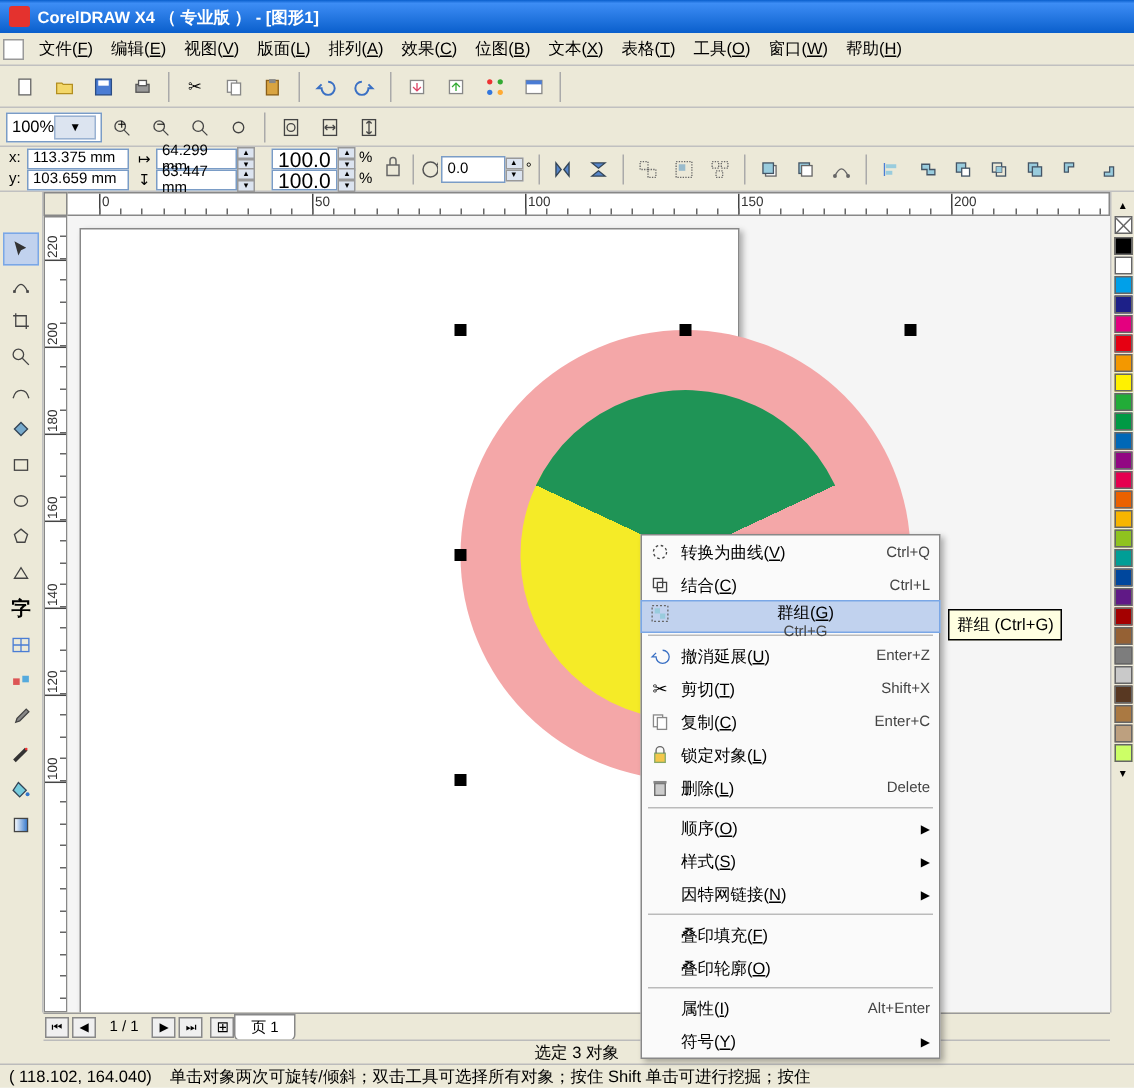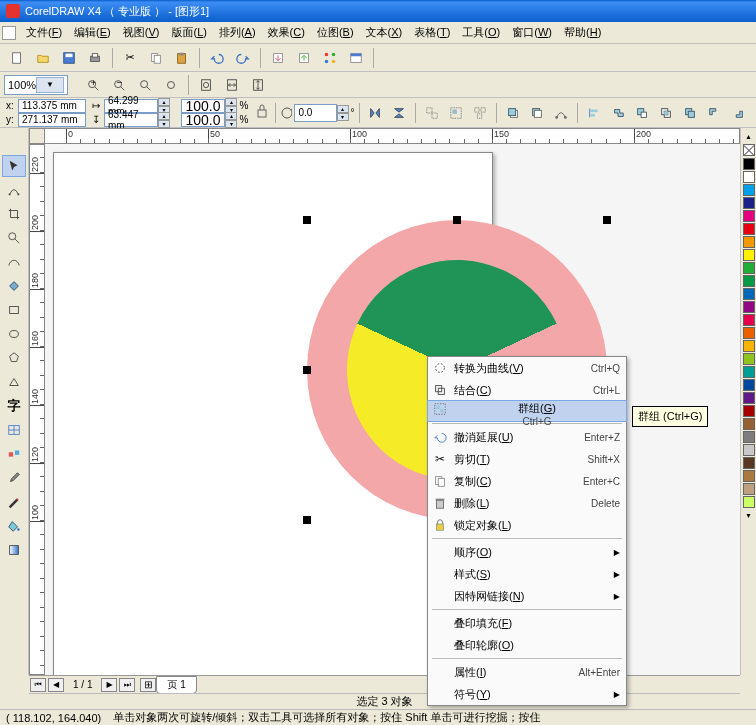--- a/index.html
+++ b/index.html
@@ -1,28 +1,28 @@
 <!DOCTYPE html>
 <html><head>
 <meta charset="utf-8">
 <style>
 * { margin: 0; padding: 0; box-sizing: border-box; font-family: "Microsoft YaHei", SimSun, Arial, sans-serif; font-size: 11px; user-select: none; }
 body { background: #ece9d8; width: 756px; height: 725px; overflow: hidden; position: relative; }
-.title-bar { background: linear-gradient(to bottom, #0a5fcc, #3d8df5 10%, #0a5fcc); color: #fff; height: 22px; display: flex; align-items: center; padding: 0 6px; font-weight: normal; }
+.title-bar { background: linear-gradient(to bottom, #0a5fcc, #3d8df5 10%, #0a5fcc); color: #fff; height: 22px; display: flex; align-items: center; padding: 0 6px; font-weight: bold; }
 .title-bar .icon { width: 14px; height: 14px; background: #e4322e; margin-right: 5px; border-radius: 2px; }
 .menu-bar { background: #ece9d8; height: 22px; display: flex; align-items: center; padding: 0 2px; border-bottom: 1px solid #c0c0c0; }
 .menu-bar .mi { padding: 2px 6px; cursor: pointer; }
 .menu-bar .mi .u { text-decoration: underline; }
 .menu-bar .icon { width: 14px; height: 14px; background: #fff; border: 1px solid #999; margin-right: 4px; }
 
 .tool-row { background: #ece9d8; height: 28px; display: flex; align-items: center; padding: 0 4px; border-bottom: 1px solid #c0c0c0; }
 .tool-row.h26 { height: 26px; }
 .tool-btn { width: 22px; height: 22px; display: flex; align-items: center; justify-content: center; margin: 0 2px; cursor: pointer; border: 1px solid transparent; border-radius: 2px; }
 .sep { width: 1px; height: 20px; background: #aaa; margin: 0 4px; }
-.zoom-combo { width: 64px; height: 20px; border: 1px solid #7a9cc6; background: #fff; display: flex; align-items: center; padding: 0 3px; margin-right: 12px; }
+.zoom-combo { width: 64px; height: 20px; border: 1px solid #7a9cc6; background: #fff; display: flex; align-items: center; padding: 0 3px; margin-right: 0; }
 .zoom-combo span { flex: 1; }
 .zoom-combo .dd { width: 12px; height: 16px; background: #dce4f0; border: 1px solid #9ab2d2; display: flex; align-items: center; justify-content: center; font-size: 8px; }
 .spinner-box { display: flex; flex-direction: column; }
 .spin { width: 12px; height: 8px; background: #dce4f0; border: 1px solid #999; font-size: 6px; text-align: center; line-height: 6px; }
 
 .prop-row { height: 30px; background: #ece9d8; display: flex; align-items: center; padding: 0 6px; border-bottom: 1px solid #c0c0c0; }
 .prop-coords { display: flex; flex-direction: column; margin-right: 6px; }
 .prop-line { display: flex; align-items: center; height: 14px; }
 .prop-line .lbl { width: 12px; font-size: 10px; }
 .prop-line .val { width: 68px; height: 14px; border: 1px solid #7a9cc6; background: #fff; font-size: 10px; padding: 0 3px; display: flex; align-items: center; }
@@ -250,21 +250,21 @@
 </div>
 
 <div class="prop-row">
   <div class="prop-coords">
     <div class="prop-line">
         <span class="lbl">x:</span>
         <div class="val">113.375 mm</div>
       </div>
     <div class="prop-line">
         <span class="lbl">y:</span>
-        <div class="val">271.137 mm</div>
+        <div class="val">103.659 mm</div>
       </div>
   </div>
   <div class="prop-coords">
     <div class="prop-line">
         <span class="lbl">↦</span>
         <div class="val val2">64.299 mm</div>
         <div class="spinner-box">
           <div class="spin">▴</div>
           <div class="spin">▾</div>
         </div>
@@ -726,35 +726,35 @@
             <rect x="3" y="3" width="7" height="9" fill="#fff" stroke="#888"></rect>
             <rect x="6" y="5" width="7" height="9" fill="#fff" stroke="#888"></rect>
           </svg>
         </span>
         <span class="lbl">复制(<span class="u">C</span>)</span>
         <span class="sc">Enter+C</span>
       </div>
       <div class="ctx-item">
         <span class="icn">
           <svg width="14" height="14" viewBox="0 0 16 16">
+            <rect x="4" y="7" width="8" height="7" fill="#f3c74a" stroke="#8a6"></rect>
+            <path d="M5 7V5a3 3 0 0 1 6 0v2" fill="none" stroke="#666"></path>
+          </svg>
+        </span>
+        <span class="lbl">锁定对象(<span class="u">L</span>)</span>
+      </div>
+      <div class="ctx-item">
+        <span class="icn">
+          <svg width="14" height="14" viewBox="0 0 16 16">
             <rect x="4" y="5" width="8" height="9" fill="#ccc" stroke="#666"></rect>
             <rect x="3" y="3" width="10" height="2" fill="#888"></rect>
           </svg>
         </span>
         <span class="lbl">删除(<span class="u">L</span>)</span>
         <span class="sc">Delete</span>
-      </div>
-      <div class="ctx-item">
-        <span class="icn">
-          <svg width="14" height="14" viewBox="0 0 16 16">
-            <rect x="4" y="7" width="8" height="7" fill="#f3c74a" stroke="#8a6"></rect>
-            <path d="M5 7V5a3 3 0 0 1 6 0v2" fill="none" stroke="#666"></path>
-          </svg>
-        </span>
-        <span class="lbl">锁定对象(<span class="u">L</span>)</span>
       </div>
       <div class="ctx-sep"></div>
       <div class="ctx-item">
         <span class="lbl">顺序(<span class="u">O</span>)</span>
         <span class="arr">▶</span>
       </div>
       <div class="ctx-item">
         <span class="lbl">样式(<span class="u">S</span>)</span>
         <span class="arr">▶</span>
       </div>

